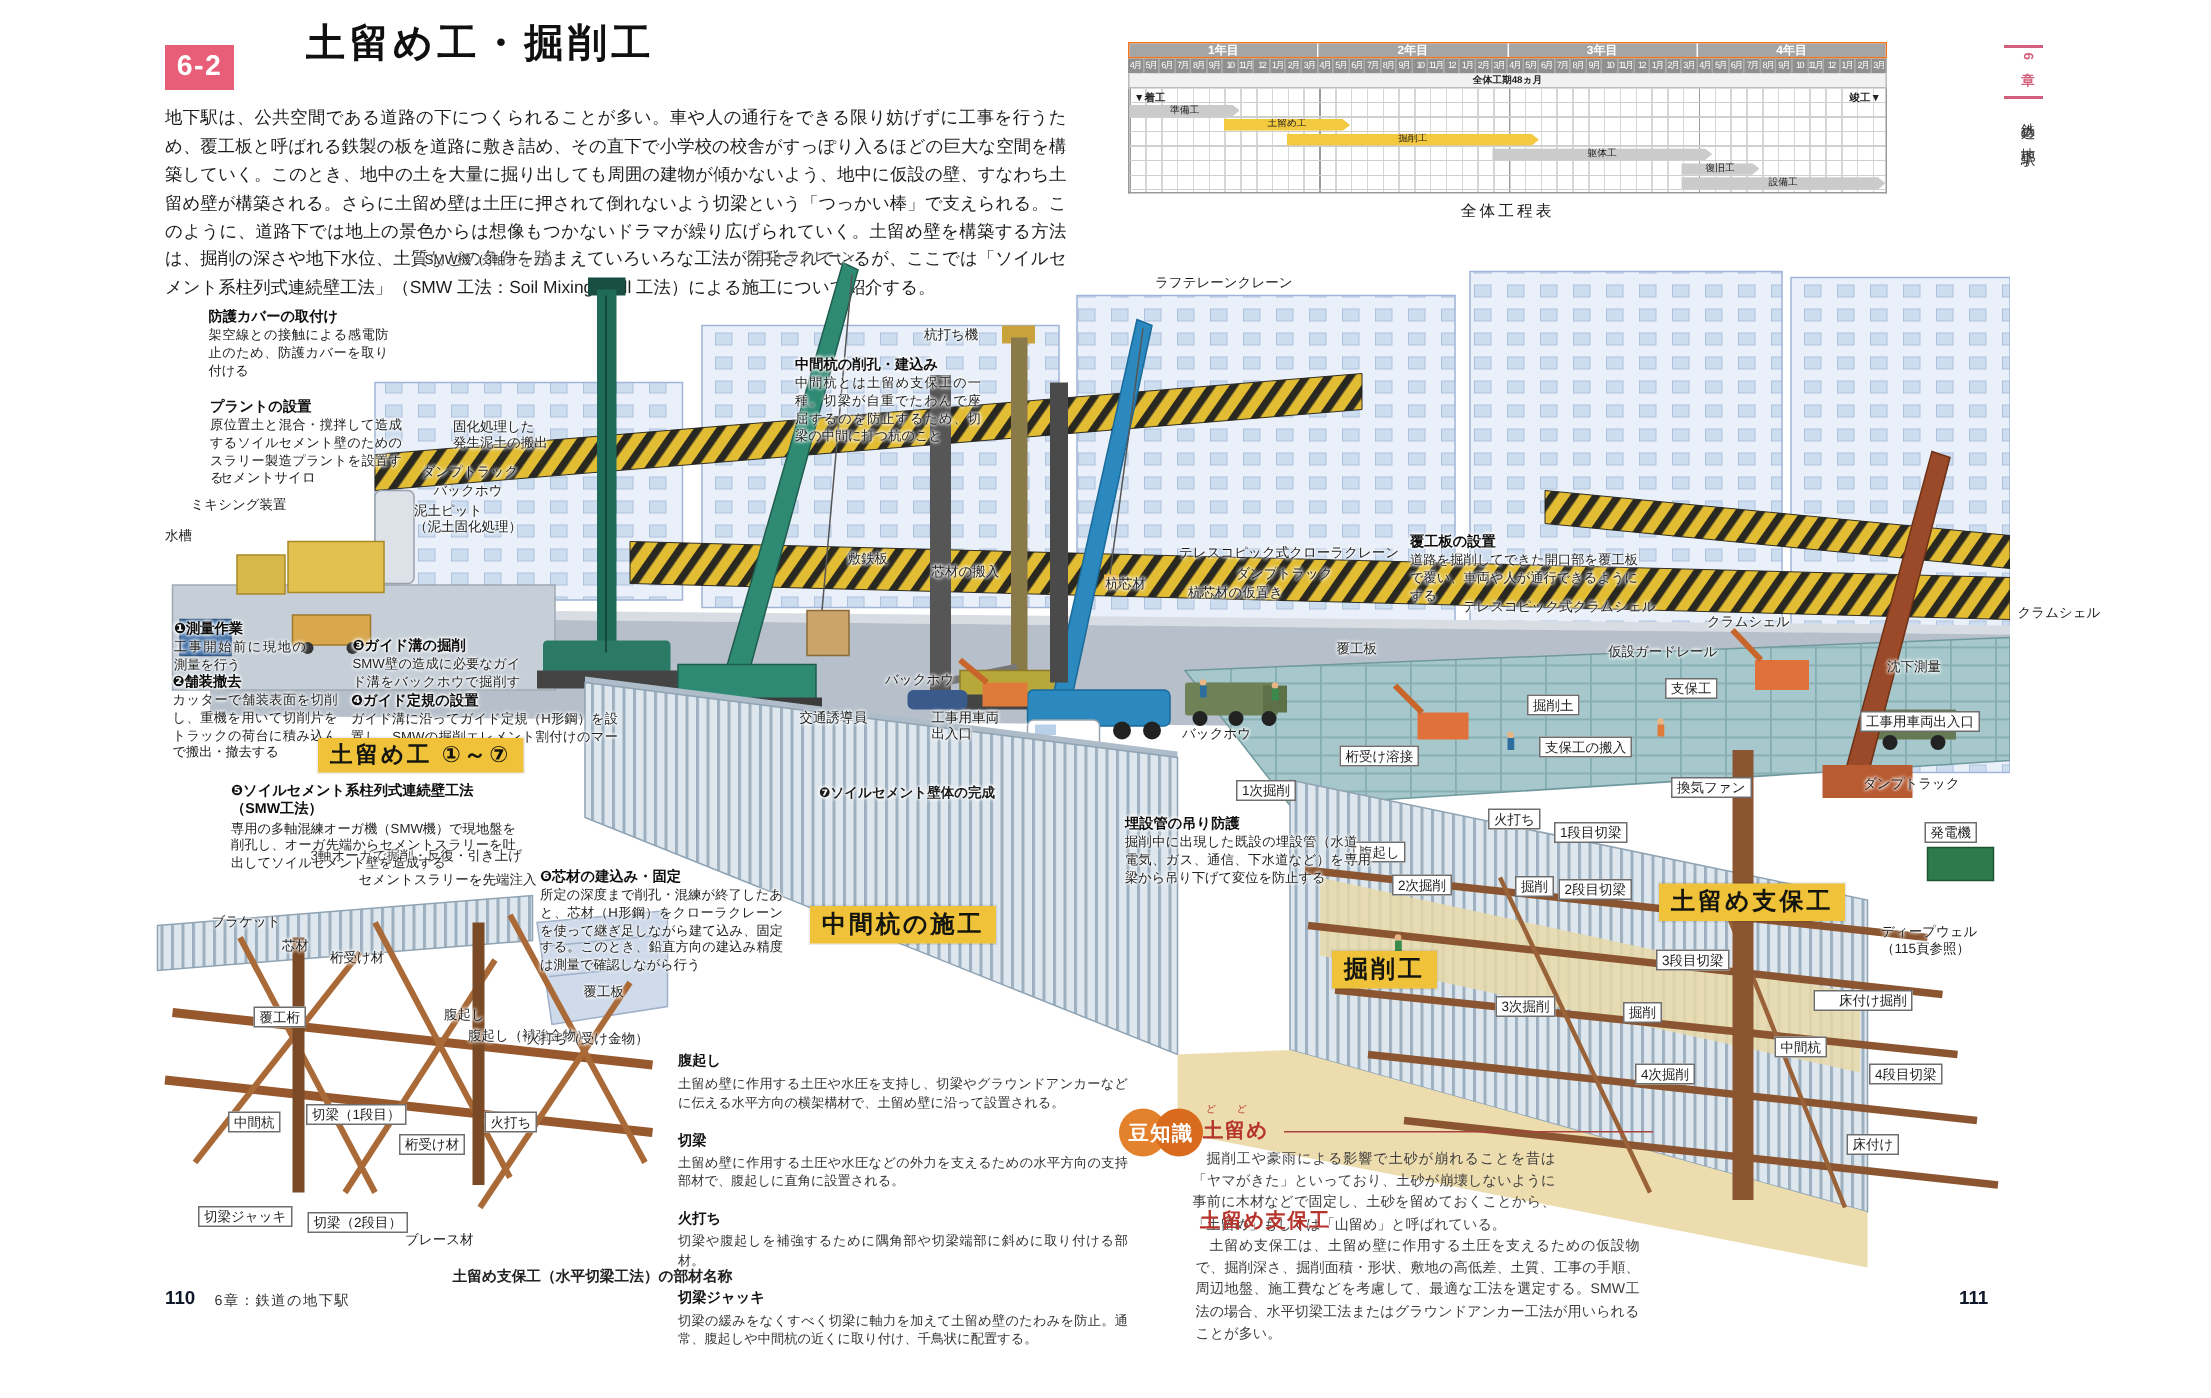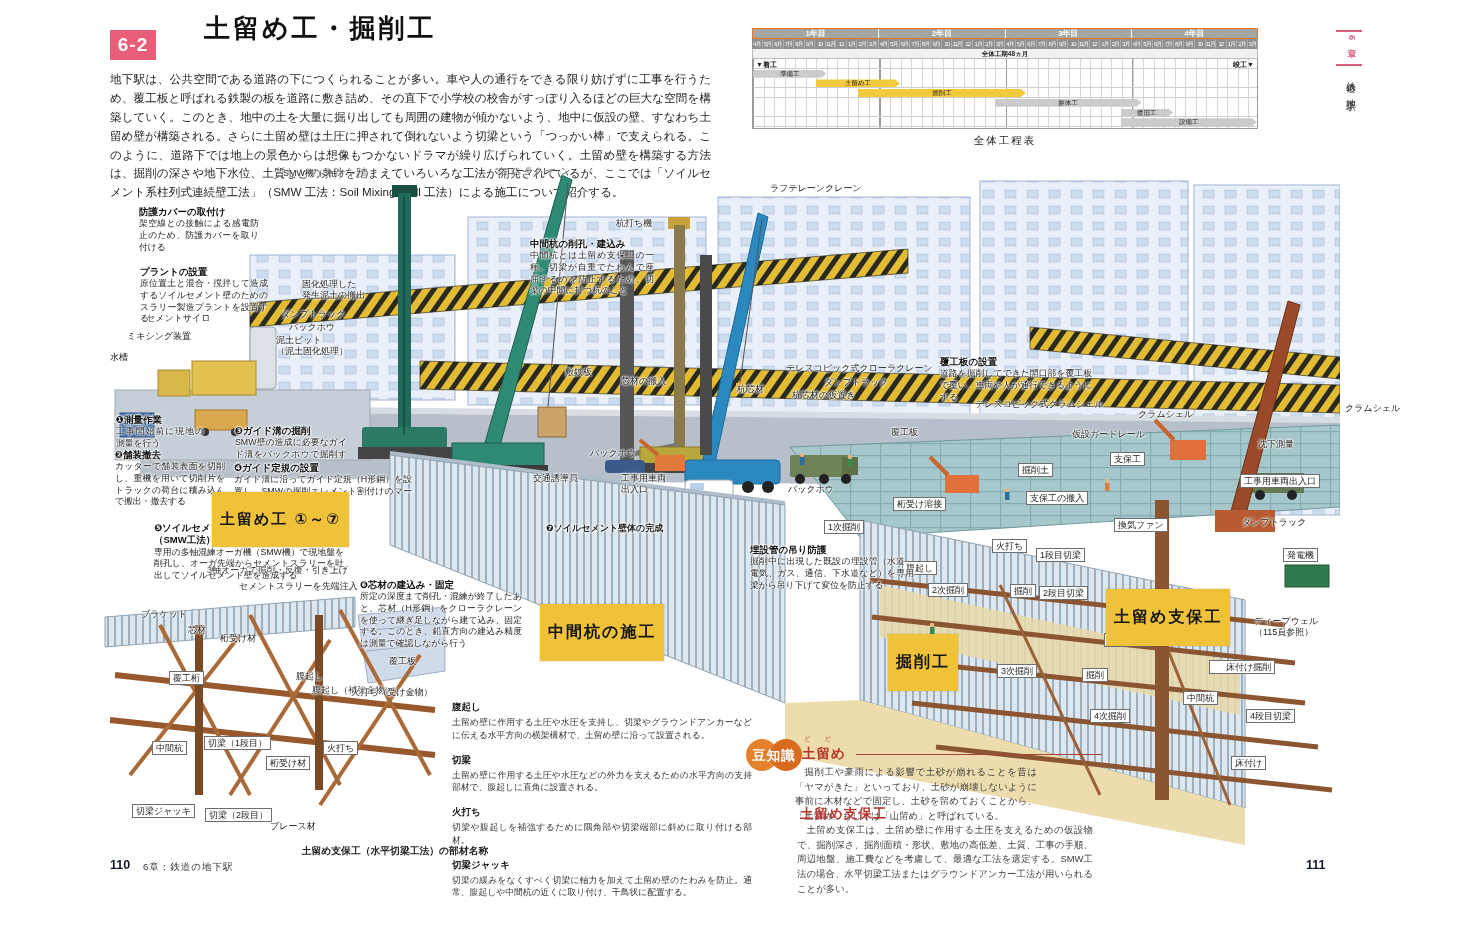--- a/index.html
+++ b/index.html
@@ -36,21 +36,21 @@
   .tab-ch{position:absolute;left:9px;top:5px;writing-mode:vertical-rl;font-size:9px;font-weight:bold;color:#d45f7d;letter-spacing:1px;}
   .tab-title{position:absolute;left:8px;top:44px;writing-mode:vertical-rl;font-size:9.5px;color:#333;letter-spacing:2px;}
 
   
   .lbl{position:absolute;font-size:9px;color:#1c1c1c;line-height:1.25;white-space:pre-line;z-index:6;
     text-shadow:0 0 2px #fff,0 0 2px #fff,0 0 3px #fff,0 0 3px #fff;}
   .lbl.boxed{background:#fff;border:1px solid #6e6e6e;padding:0 3px;line-height:1.35;text-shadow:none;}
   .note{position:absolute;z-index:6;text-shadow:0 0 2px #fff,0 0 2px #fff,0 0 3px #fff,0 0 3px #fff;}
   .note .nh{font-size:9.5px;font-weight:bold;color:#0e0e0e;line-height:1.3;}
   .note .nb{font-size:8.8px;color:#222;line-height:1.33;text-align:justify;}
-  .ybadge{position:absolute;background:#efc23a;color:#15150f;font-weight:bold;padding:18px 8px;z-index:7;
+  .ybadge{position:absolute;background:#efc23a;color:#15150f;font-weight:bold;padding:2px 8px;z-index:7;
     letter-spacing:2px;box-shadow:0 0 0 1px rgba(0,0,0,.08);}
 
   
   #defs{position:absolute;left:452px;top:701px;width:300px;z-index:6;}
   #defs .term{font-size:9.5px;font-weight:bold;color:#111;margin-top:12px;}
   #defs .term:first-child{margin-top:0;}
   #defs .desc{font-size:8.8px;color:#333;line-height:1.45;text-align:justify;margin-top:2px;}
   .detail-caption{position:absolute;left:255px;top:845px;width:280px;text-align:center;font-size:9.8px;
     font-weight:bold;color:#222;z-index:6;}
 

